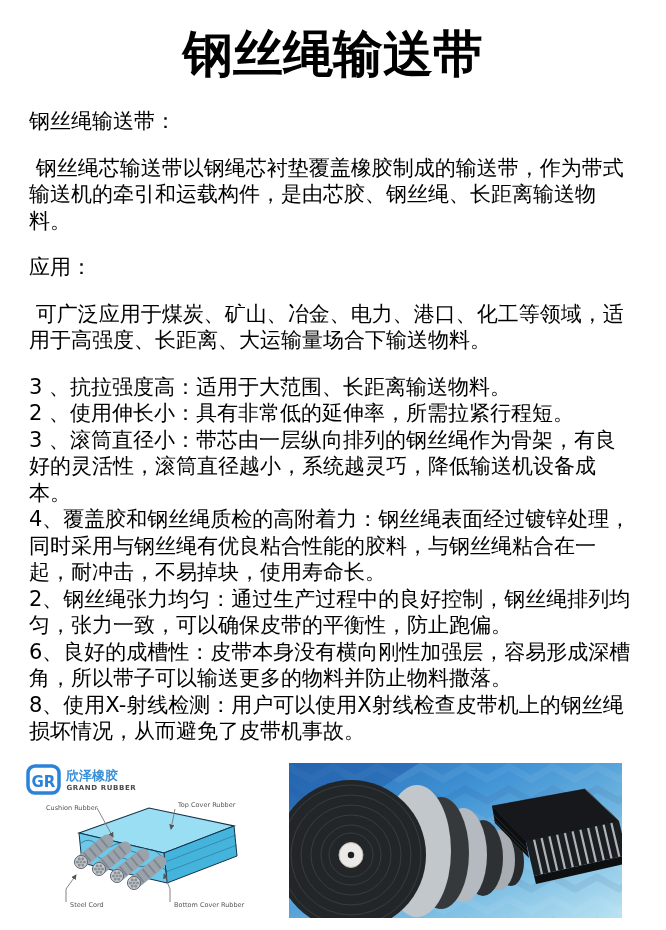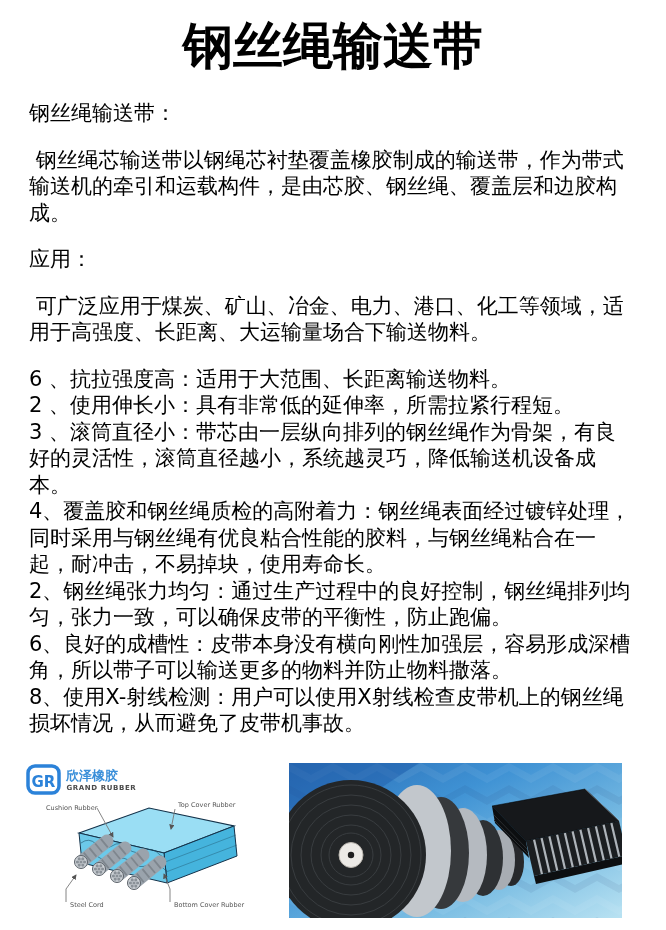--- a/index.html
+++ b/index.html
@@ -3,21 +3,21 @@
 <meta charset="utf-8">
 <style>
   html,body{margin:0;padding:0;}
   body{
     width:666px;height:930px;position:relative;overflow:hidden;
     background:#ffffff;color:#000;
     font-family:"DejaVu Sans","Liberation Sans",sans-serif;
   }
   .page-title{
     font-size:50px;line-height:60px;font-weight:700;
-    text-align:center;margin:16px 0 0 0;
+    text-align:center;margin:24px 0 0 0;
   }
   .content{
     padding:24px 30px 0 29px;
     font-size:21px;line-height:26.5px;
   }
   .block{margin:0 0 20px 0;white-space:pre-wrap;}
   .features-list div{white-space:pre-wrap;}
   .figures{
     position:absolute;left:24px;top:763px;
     display:flex;gap:17px;align-items:flex-start;
@@ -25,25 +25,25 @@
   .figure{display:block;line-height:0;}
   svg text{font-family:"DejaVu Sans","Liberation Sans",sans-serif;}
 </style>
 </head>
 <body>
 
 <h1 class="page-title">钢丝绳输送带</h1>
 
 <div class="content">
   <div class="block">钢丝绳输送带：</div>
-  <div class="block"> 钢丝绳芯输送带以钢绳芯衬垫覆盖橡胶制成的输送带，作为带式输送机的牵引和运载构件，是由芯胶、钢丝绳、覆盖层和边胶构成。</div>
+  <div class="block"> 钢丝绳芯输送带以钢绳芯衬垫覆盖橡胶制成的输送带，作为带式输送机的牵引和运载构件，是由芯胶、钢丝绳、长距离输送物料。</div>
   <div class="block">应用：</div>
   <div class="block"> 可广泛应用于煤炭、矿山、冶金、电力、港口、化工等领域，适用于高强度、长距离、大运输量场合下输送物料。</div>
   <div class="features-list">
-      <div>6 、抗拉强度高：适用于大范围、长距离输送物料。</div>
+      <div>3 、抗拉强度高：适用于大范围、长距离输送物料。</div>
       <div>2 、使用伸长小：具有非常低的延伸率，所需拉紧行程短。</div>
       <div>3 、滚筒直径小：带芯由一层纵向排列的钢丝绳作为骨架，有良好的灵活性，滚筒直径越小，系统越灵巧，降低输送机设备成本。</div>
       <div>4、覆盖胶和钢丝绳质检的高附着力：钢丝绳表面经过镀锌处理，同时采用与钢丝绳有优良粘合性能的胶料，与钢丝绳粘合在一起，耐冲击，不易掉块，使用寿命长。</div>
       <div>2、钢丝绳张力均匀：通过生产过程中的良好控制，钢丝绳排列均匀，张力一致，可以确保皮带的平衡性，防止跑偏。</div>
       <div>6、良好的成槽性：皮带本身没有横向刚性加强层，容易形成深槽角，所以带子可以输送更多的物料并防止物料撒落。</div>
       <div>8、使用X-射线检测：用户可以使用X射线检查皮带机上的钢丝绳损坏情况，从而避免了皮带机事故。</div>
     </div>
 </div>
 
 <div class="figures">

